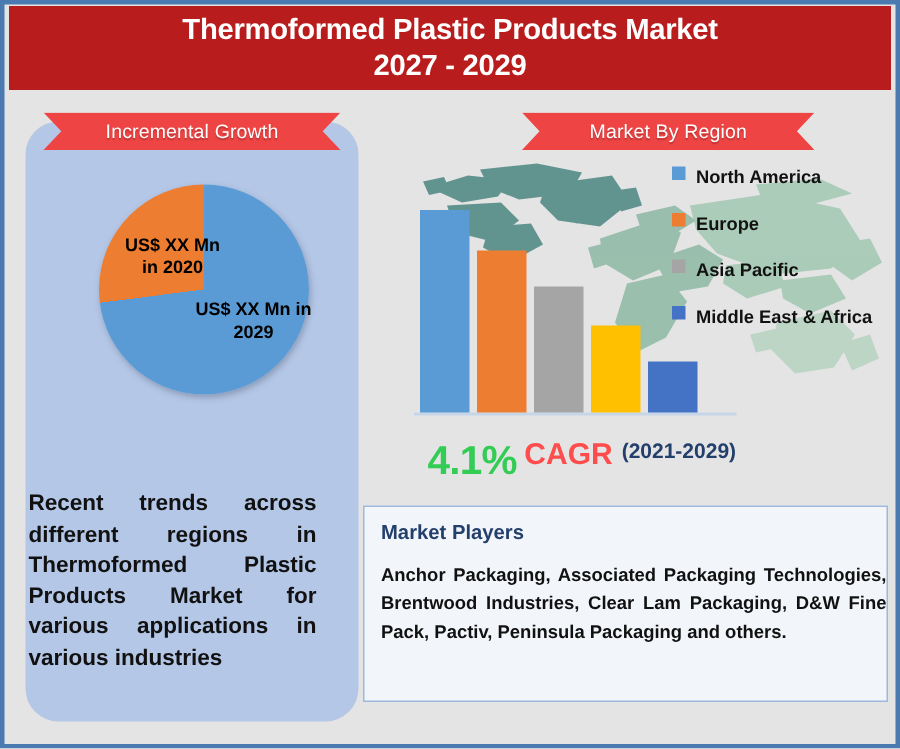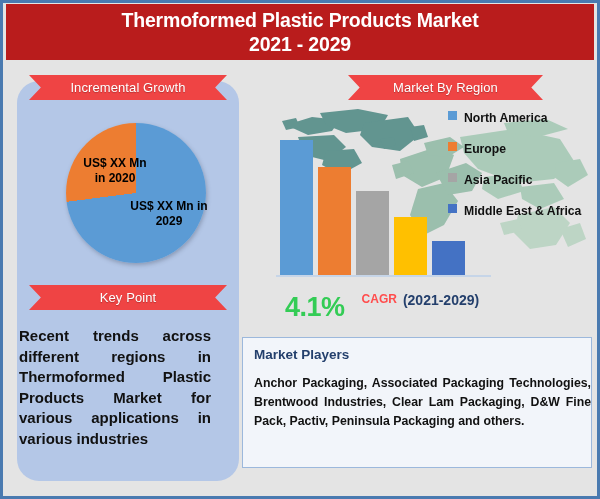--- a/index.html
+++ b/index.html
@@ -204,22 +204,22 @@
   }
   .cagr-value {
     color: #33cc55;
     font-weight: bold;
     font-size: 27px;
     letter-spacing: -0.5px;
   }
   .cagr-word {
     color: #ff4d4d;
     font-weight: bold;
-    font-size: 12px;
-    margin-left: 17px;
+    font-size: 20px;
+    margin-left: 5px;
   }
   .cagr-years {
     color: #233f6c;
     font-weight: bold;
     font-size: 14px;
     margin-left: 6px;
   }
 
   
   .players-box {
@@ -248,36 +248,35 @@
     text-justify: inter-word;
   }
 </style>
 </head>
 <body>
 
 <div id="infographic">
 
   <div class="header-bar">
     <div class="header-line">Thermoformed Plastic Products Market</div>
-    <div class="header-line">2021 - 2029</div>
+    <div class="header-line">2027 - 2029</div>
   </div>
 
   <div class="left-panel"></div>
 
   <div class="ribbon ribbon-incremental">Incremental Growth</div>
 
   <div class="pie-wrap">
     <div class="pie" id="pie-slices" style="background: conic-gradient(rgb(91, 155, 213) 0deg, rgb(91, 155, 213) 262.8deg, rgb(237, 125, 49) 262.8deg, rgb(237, 125, 49) 360deg);"></div>
     <div class="pie-label pie-label-2020">US$ XX Mn
 in 2020</div>
     <div class="pie-label pie-label-2029">US$ XX Mn in
 2029</div>
   </div>
 
-  <div class="ribbon ribbon-keypoint">Key Point</div>
 
   <div class="keypoint-text">Recent trends across different regions in Thermoformed Plastic Products Market for various applications in various industries</div>
 
   <div class="ribbon" style="left:345px; top:72px; width:195px; height:25px;">Market By Region</div>
 
   <div class="chart-area">
 
     <svg class="world-map" viewBox="0 0 325 170" preserveAspectRatio="none">
       <g fill="#3f7f7a" opacity="0.85">
         <path d="M18 22 L44 14 L72 17 L64 28 L40 32 Z"></path>

